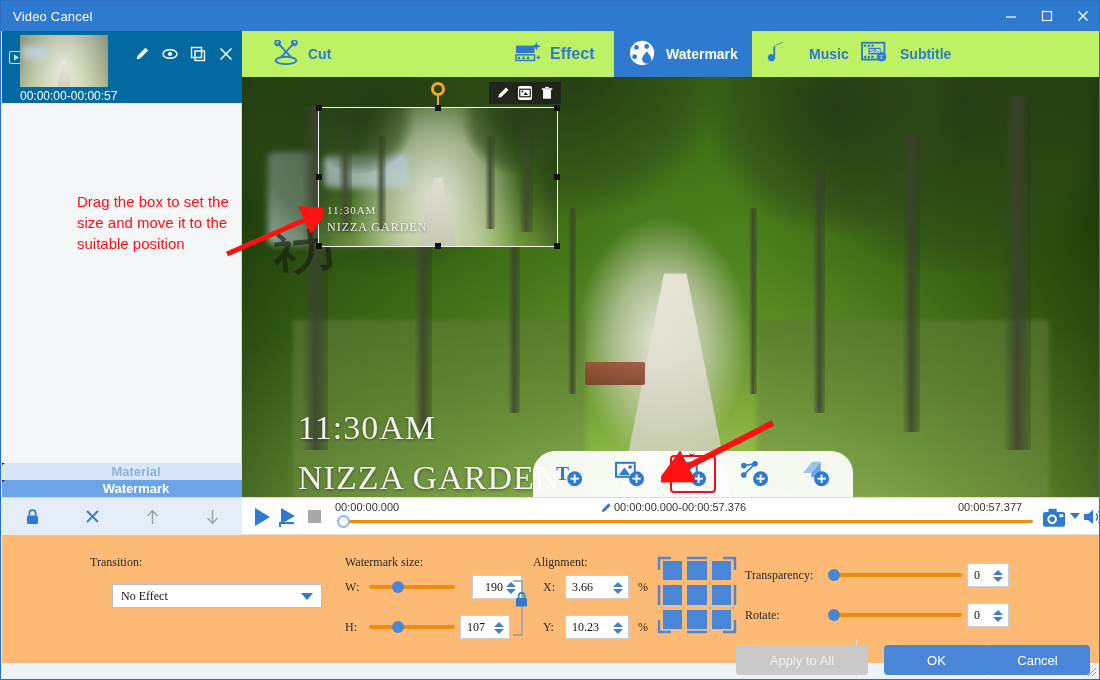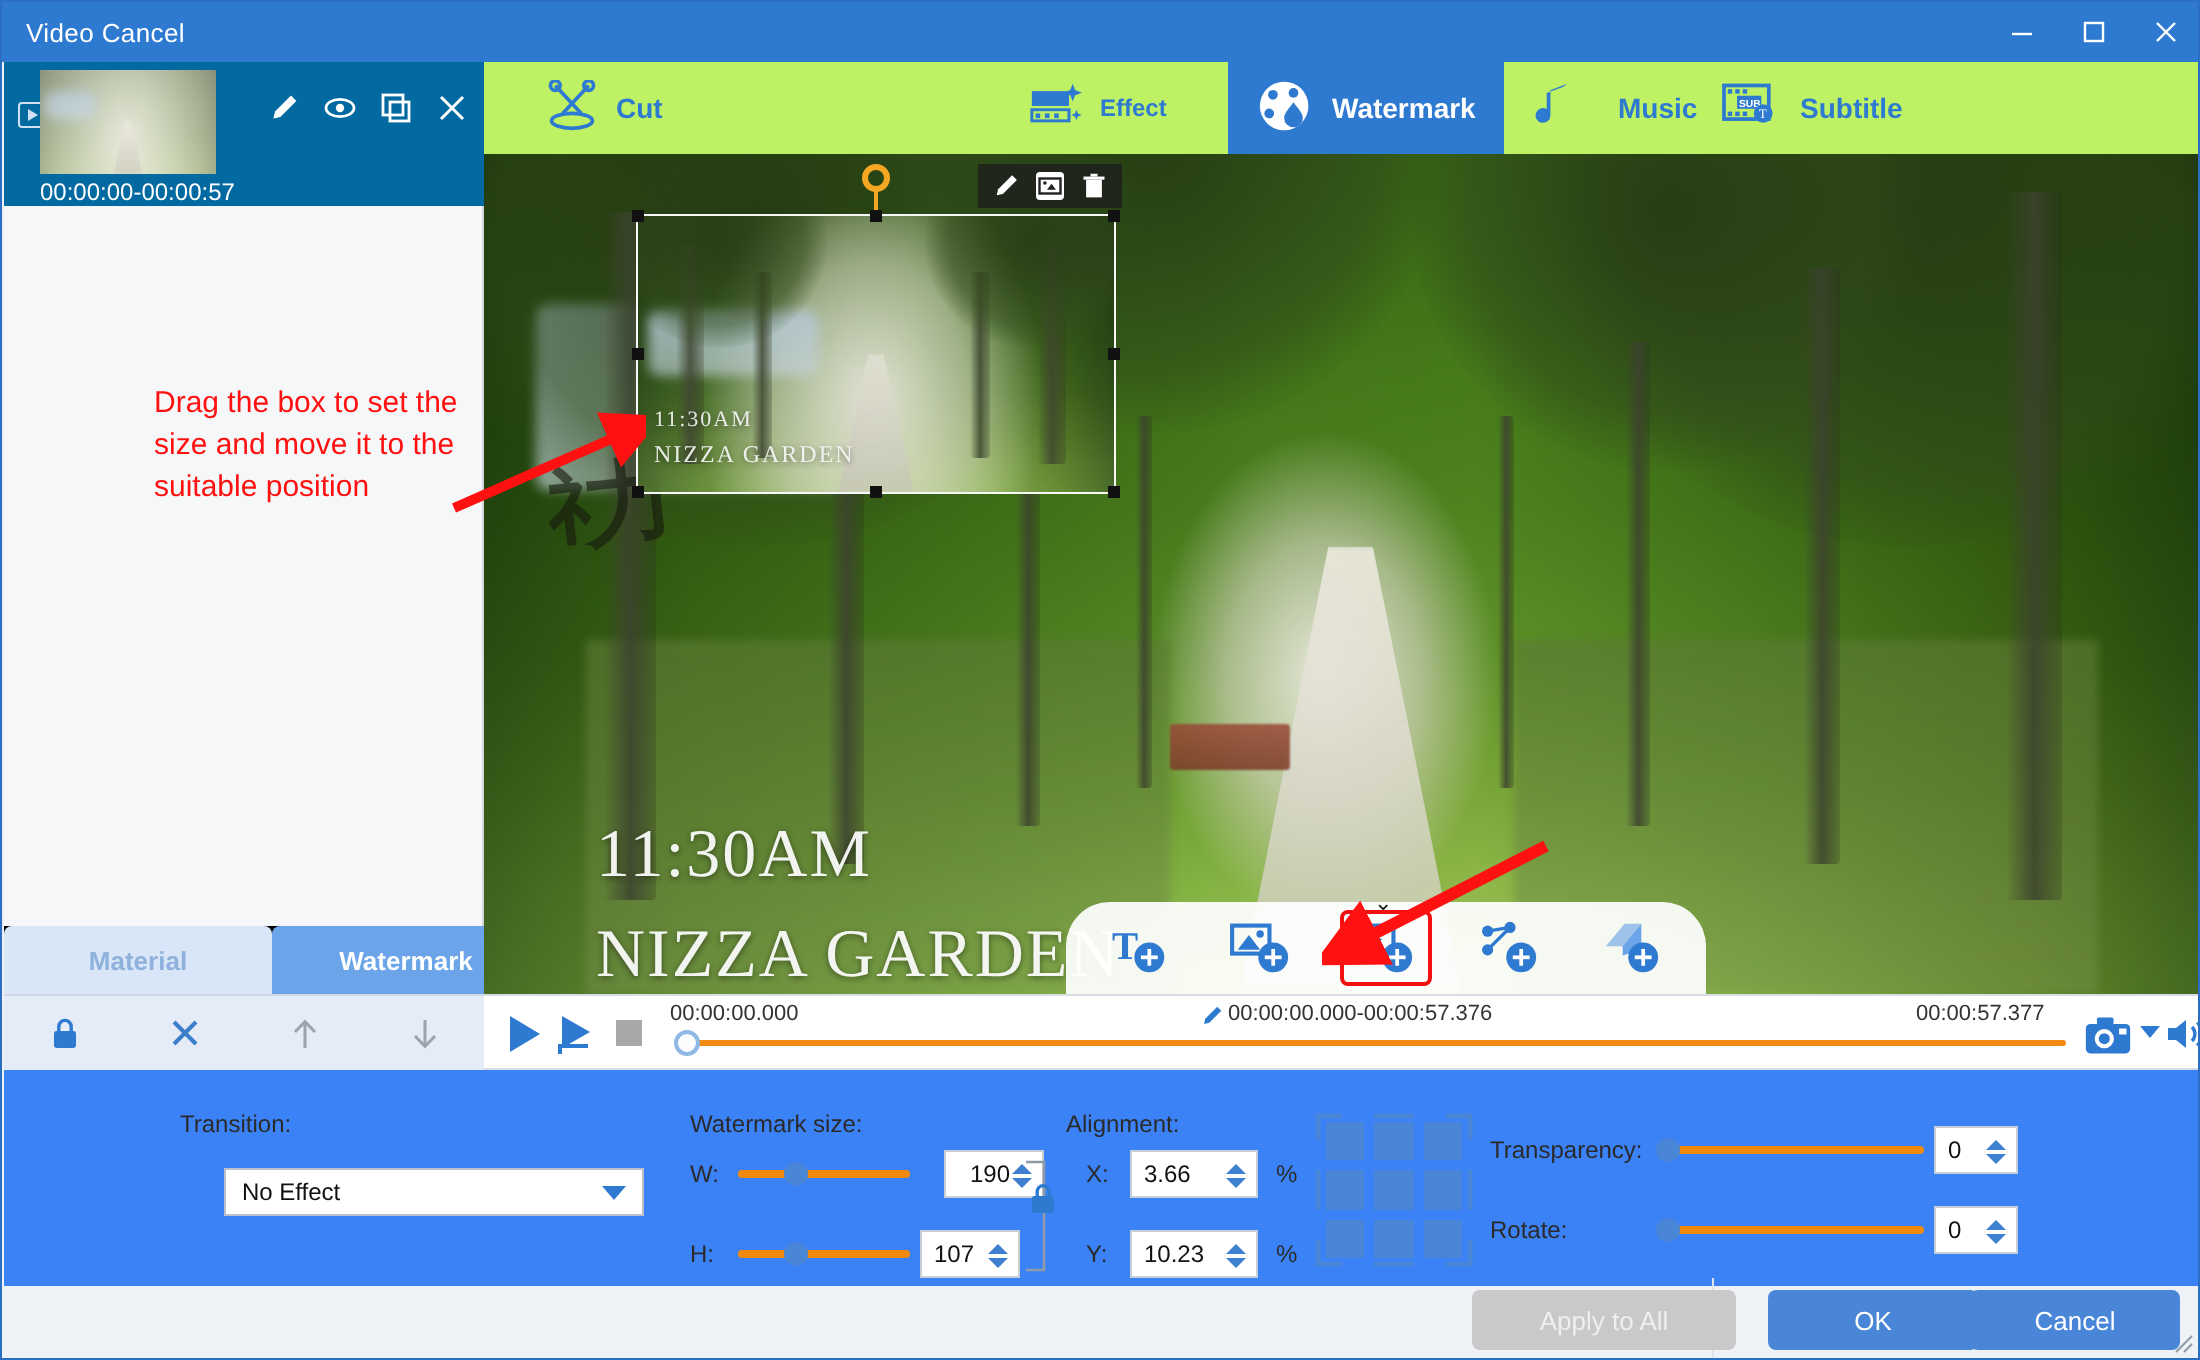--- a/index.html
+++ b/index.html
@@ -59,21 +59,21 @@
     color: #ffffff; font-size: 12px;
   }
 
   
   .sidebar {
     position: absolute; left: 1px; top: 102px; width: 240px; height: 360px;
     background: #f6f7f8; border-right: 1px solid #d4d8de;
   }
   .sidebar-tabs {
     position: absolute; left: 1px; top: 462px; width: 268px; height: 34px;
-    display: flex; background: #000000;
+    display: flex; background: #000000; flex-direction: column;
   }
   .stab {
     flex: 1; display: flex; align-items: center; justify-content: center;
     font-size: 13px; font-weight: bold; height: 34px;
     border-top-left-radius: 4px; border-top-right-radius: 4px;
   }
   .stab.inactive { background: #d8e6f7; color: #8fb2dd; }
   .stab.active { background: #6ba4e8; color: #ffffff; }
 
   .sidebar-tools {
@@ -225,22 +225,23 @@
   .track {
     position: absolute; height: 3px; background: #f28a0d; border-radius: 2px;
   }
   .track-knob {
     position: absolute; width: 13px; height: 13px; border-radius: 50%;
     background: #fbfcfe; border: 2px solid #8fb8e4;
   }
 
   
   .settings {
-    position: absolute; left: 1px; top: 534px; width: 1098px; height: 108px;
-    background: #3b82f6;
+    position: absolute; left: 1px; top: 534px; width: 1098px; height: 128px;
+    background: #fdba74;
+    font-family: Liberation Serif, serif;
   }
   .lbl { position: absolute; font-size: 12px; color: #2a2a2a; }
   .sl-track {
     position: absolute; height: 4px; background: #f28a0d; border-radius: 2px;
   }
   .sl-knob {
     position: absolute; width: 12px; height: 12px; border-radius: 50%; background: #4a86d8;
   }
   .numbox {
     position: absolute; height: 24px; background: #fff; border: 1px solid #c8ced8;
@@ -531,21 +532,21 @@
         <svg width="28" height="26" viewBox="0 0 30 28">
             <rect x="2" y="6" width="20" height="8" fill="#2f7ad1"></rect>
             <rect x="2" y="16" width="20" height="6" fill="none" stroke="#2f7ad1" stroke-width="1.6"></rect>
             <rect x="4" y="18" width="2.5" height="2.5" fill="#2f7ad1"></rect>
             <rect x="9" y="18" width="2.5" height="2.5" fill="#2f7ad1"></rect>
             <rect x="14" y="18" width="2.5" height="2.5" fill="#2f7ad1"></rect>
             <path d="M24 2 l1.3 3.4 L29 6.8 l-3.7 1.4 L24 11.6 l-1.3-3.4 L19 6.8 l3.7-1.4z" fill="#2f7ad1"></path>
             <path d="M26 16 l.8 2 l2 .8 l-2 .8 l-.8 2 l-.8-2 l-2-.8 l2-.8z" fill="#2f7ad1"></path>
           </svg>
       </span>
-      <span style="color:#2f7ad1;font-size:12px;font-weight:bold;">Effect</span>
+      <span style="color:#2f7ad1;font-size:16px;font-weight:bold;">Effect</span>
     </div>
 
     <div style="position:absolute;left:372px;top:0;width:138px;height:46px;background:#2f7ad1;display:flex;align-items:center;gap:8px;padding-left:14px;">
       <span>
         <svg width="30" height="28" viewBox="0 0 32 30">
             <circle cx="15" cy="15" r="13" fill="#fff"></circle>
             <circle cx="9" cy="9" r="2.6" fill="#2f7ad1"></circle>
             <circle cx="20" cy="8" r="2.6" fill="#2f7ad1"></circle>
             <circle cx="7" cy="19" r="2.6" fill="#2f7ad1"></circle>
             <path d="M20 13c3 4 5 6 5 8.4a5 5 0 0 1-10 0c0-2.4 2-4.4 5-8.4z" fill="#2f7ad1"></path>

